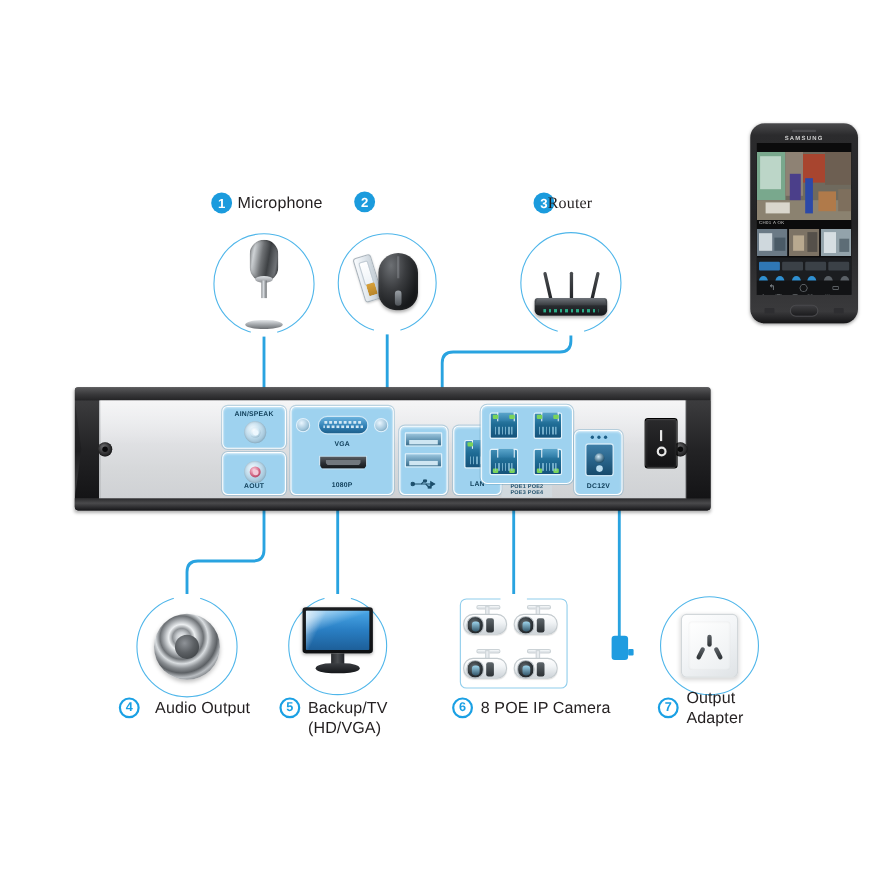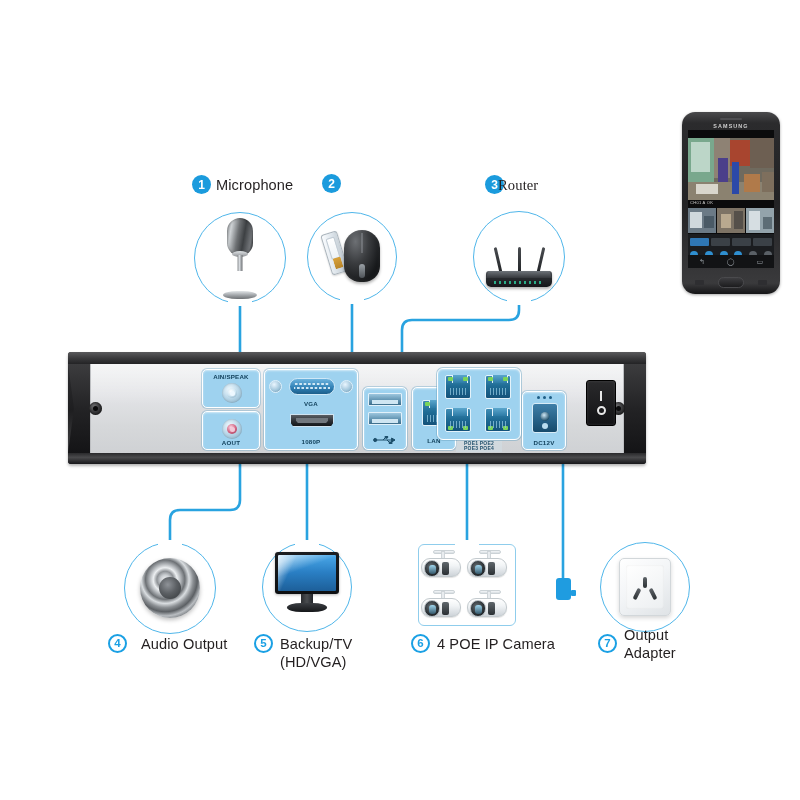--- a/index.html
+++ b/index.html
@@ -648,21 +648,21 @@
       <div class="arm" style="left:16px; top:1px;"></div>
         <div class="mount" style="left:24px; top:2px;"></div>
       <div class="barrel">
           <div class="lens"></div>
           <div class="ir"></div>
         </div>
     </div>
   </div>
   <div class="ringmask" style="left:455px; top:540px; width:24px; height:10px;"></div>
   <div class="badge hollow" style="left:411px; top:634px;">6</div>
-  <div class="lbl" style="left:437px; top:636px;">4 POE IP Camera</div>
+  <div class="lbl" style="left:437px; top:636px;">8 POE IP Camera</div>
 
   <div class="ring" style="left:600px; top:542px; width:90px; height:90px;"></div>
   <div class="abs" style="left:600px; top:542px; width:90px; height:90px;">
     <div class="socket">
         <i></i>
         <div class="slotV"></div>
         <div class="slotL"></div>
         <div class="slotR"></div>
       </div>
   </div>

